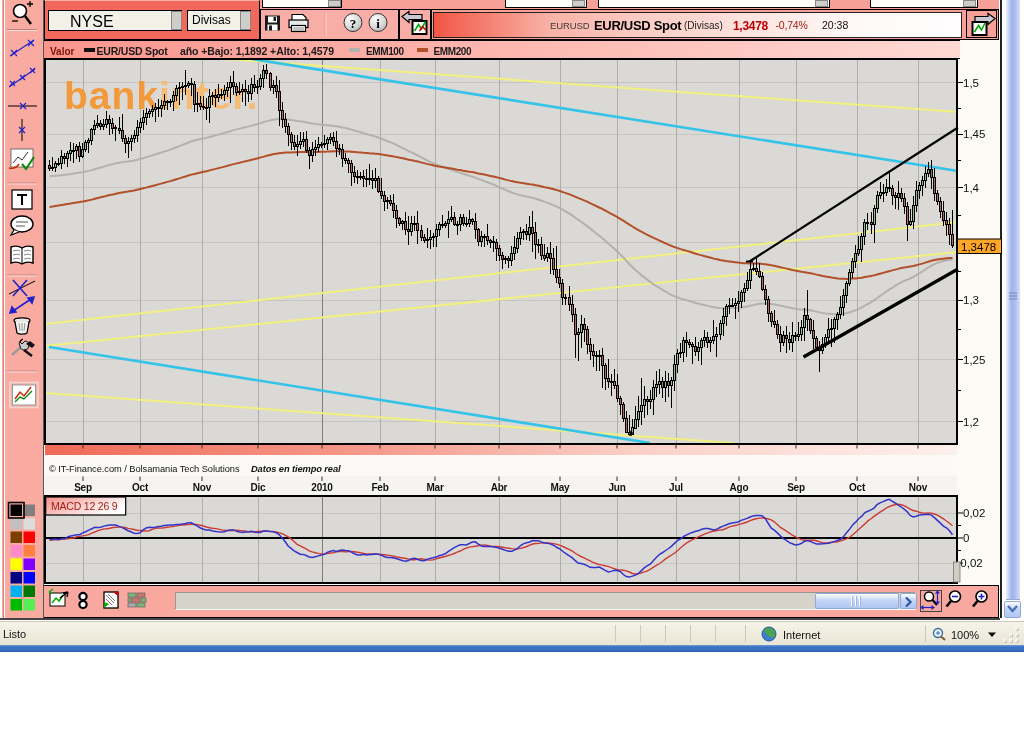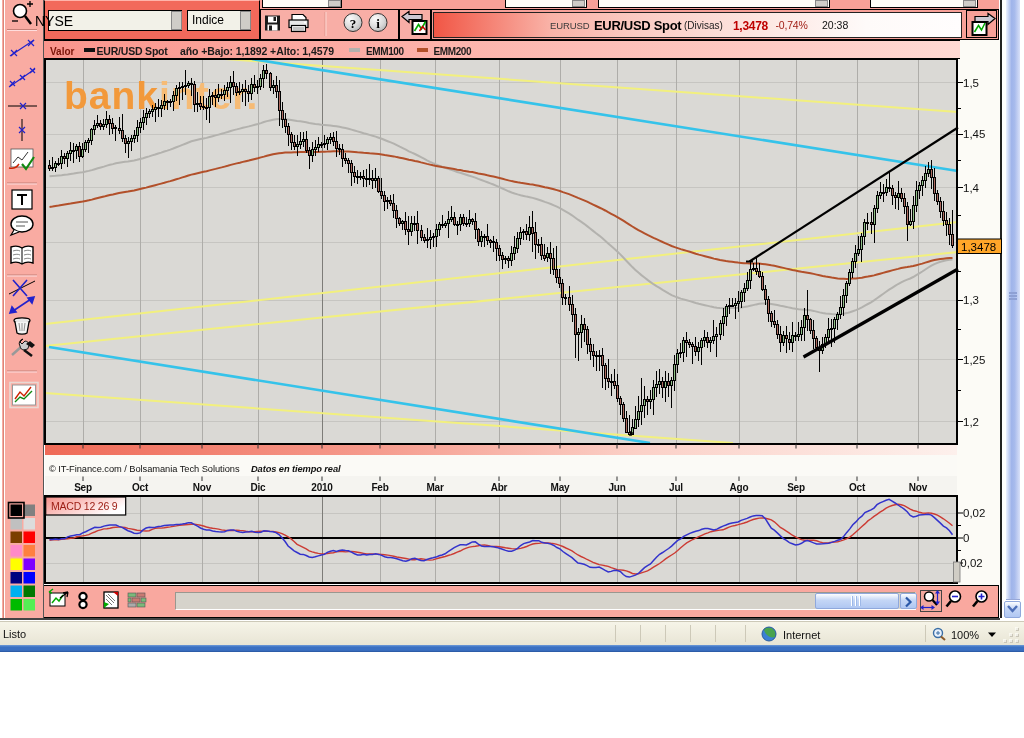--- a/index.html
+++ b/index.html
@@ -14,24 +14,24 @@
 <div class="abs" style="left:505px;top:0;width:82px;height:8px;background:#fffef8;border:1px solid #000;border-top:none"></div>
 <div class="abs" style="left:572px;top:0;width:13px;height:7px;background:#cfcdc8;border:1px solid #888"></div>
 <div class="abs" style="left:598px;top:0;width:232px;height:8px;background:#fffef8;border:1px solid #000;border-top:none"></div>
 <div class="abs" style="left:815px;top:0;width:13px;height:7px;background:#cfcdc8;border:1px solid #888"></div>
 <div class="abs" style="left:870px;top:0;width:108px;height:8px;background:#fffef8;border:1px solid #000;border-top:none"></div>
 <div class="abs" style="left:963px;top:0;width:13px;height:7px;background:#cfcdc8;border:1px solid #888"></div>
 
 <div class="abs" style="left:44px;top:0;width:216px;height:40px;background:#f2695b;border:1px solid #000;border-top:1px solid #ffb3aa"></div>
 <div class="abs" style="left:48px;top:10px;width:134px;height:21px;background:#f2f1e8;border:1px solid #000"></div>
 <div class="abs" style="left:171px;top:11px;width:11px;height:19px;background:#cfcdc8;border:1px solid #888"></div>
-<div class="abs" style="left:35px;top:13px;font-size:14px;color:#000">NYSE</div>
+<div class="abs" style="left:70px;top:13px;font-size:16px;color:#000">NYSE</div>
 <div class="abs" style="left:187px;top:10px;width:64px;height:21px;background:#f2f1e8;border:1px solid #000"></div>
 <div class="abs" style="left:240px;top:11px;width:11px;height:19px;background:#cfcdc8;border:1px solid #888"></div>
-<div class="abs" style="left:192px;top:13px;font-size:12px;color:#000">Indice</div>
+<div class="abs" style="left:192px;top:13px;font-size:12px;color:#000">Divisas</div>
 
 <div class="abs" style="left:260px;top:9px;width:139px;height:31px;background:#f8aea6;border:1px solid #000"></div>
 
 <div class="abs" style="left:399px;top:9px;width:32px;height:31px;background:#f8aea6;border:1px solid #000"></div>
 
 <div class="abs" style="left:431px;top:9px;width:568px;height:31px;background:#f7a098;border:1px solid #000"></div>
 <div class="abs" style="left:433px;top:12px;width:529px;height:26px;background:linear-gradient(to right,#f15645,#f9b2a7 22%,#fbcdc5 40%,#fde6e1 62%,#fefaf9 82%,#fffdfd);border:1px solid #222"></div>
 <div class="abs" style="left:966px;top:10px;width:31px;height:28px;background:#f7a098;border:1px solid #000"></div>
 
 <div class="abs" style="left:44px;top:40px;width:916px;height:19px;background:linear-gradient(to right,#fa958c,#ffd9d3);border-top:1px solid #000;border-bottom:1px solid #000"></div>

